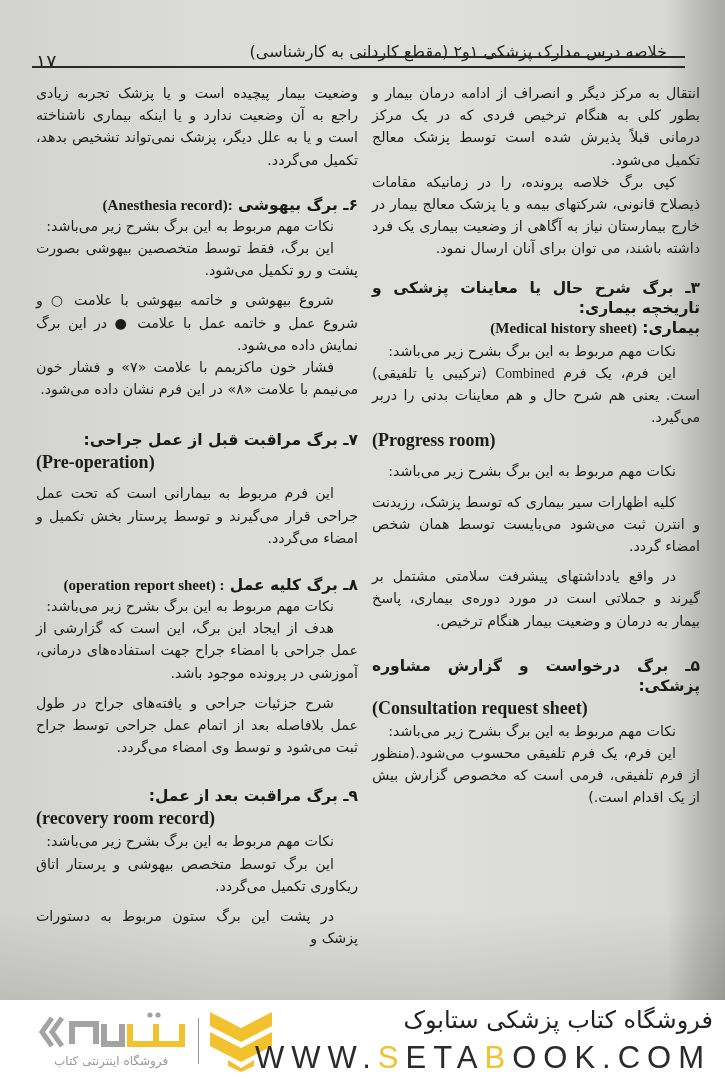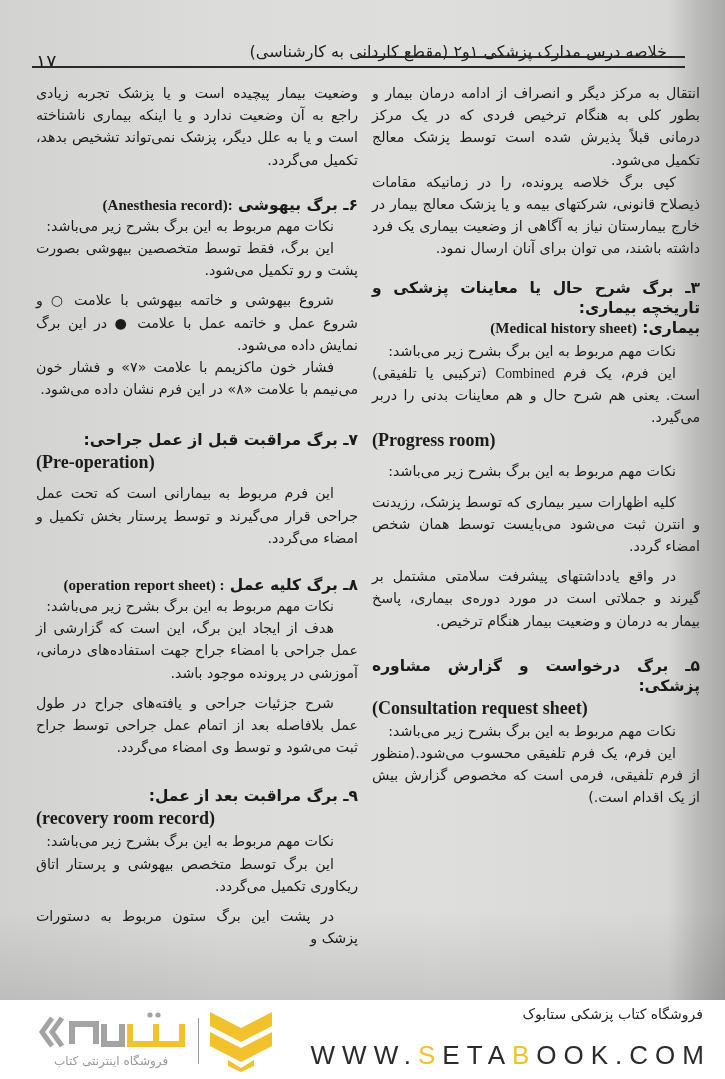--- a/index.html
+++ b/index.html
@@ -18,22 +18,22 @@
   .col.right{left:372px;width:328px;top:82px;}
   .col.left{left:36px;width:322px;top:82px;}
   .col p{margin:0;}
   .col p.ind{text-indent:24px;}
   .col p.gap{margin-top:8px;}
   .col h3{margin:14px 0 0 0;font-size:15.5px;font-weight:bold;line-height:20px;}
   .col .en{font-family:"Liberation Serif",serif;font-weight:bold;font-size:15px;direction:ltr;unicode-bidi:embed;}
   .col .ensub{display:block;text-align:left;font-family:"Liberation Serif",serif;font-weight:bold;font-size:18px;direction:ltr;margin:0;line-height:24px;}
   .col .latin{font-family:"Liberation Serif",serif;}
   .banner{position:absolute;left:0;top:1000px;width:725px;height:79px;background:#fff;}
-  .banner .store-name{position:absolute;right:22px;top:6px;font-size:14px;color:#222;direction:rtl;}
-  .banner .url{position:absolute;right:14px;top:40px;font-size:26px;letter-spacing:7px;color:#2b2b2b;font-family:"Liberation Sans",sans-serif;}
+  .banner .store-name{position:absolute;right:12px;top:6px;font-size:24px;color:#222;direction:rtl;}
+  .banner .url{position:absolute;right:14px;top:40px;font-size:31px;letter-spacing:7px;color:#2b2b2b;font-family:"Liberation Sans",sans-serif;}
   .banner .url .hl{color:#f2c12e;}
   .logo{position:absolute;left:28px;top:6px;width:190px;height:68px;}
   .logo .divider{position:absolute;left:170px;top:12px;width:1px;height:46px;background:#999;}
   .logo .tag{position:absolute;left:26px;top:48px;font-size:12px;color:#9a9a9a;direction:rtl;}
 </style>
 </head>
 <body>
 
 <div class="page">
   <div class="running-head">

